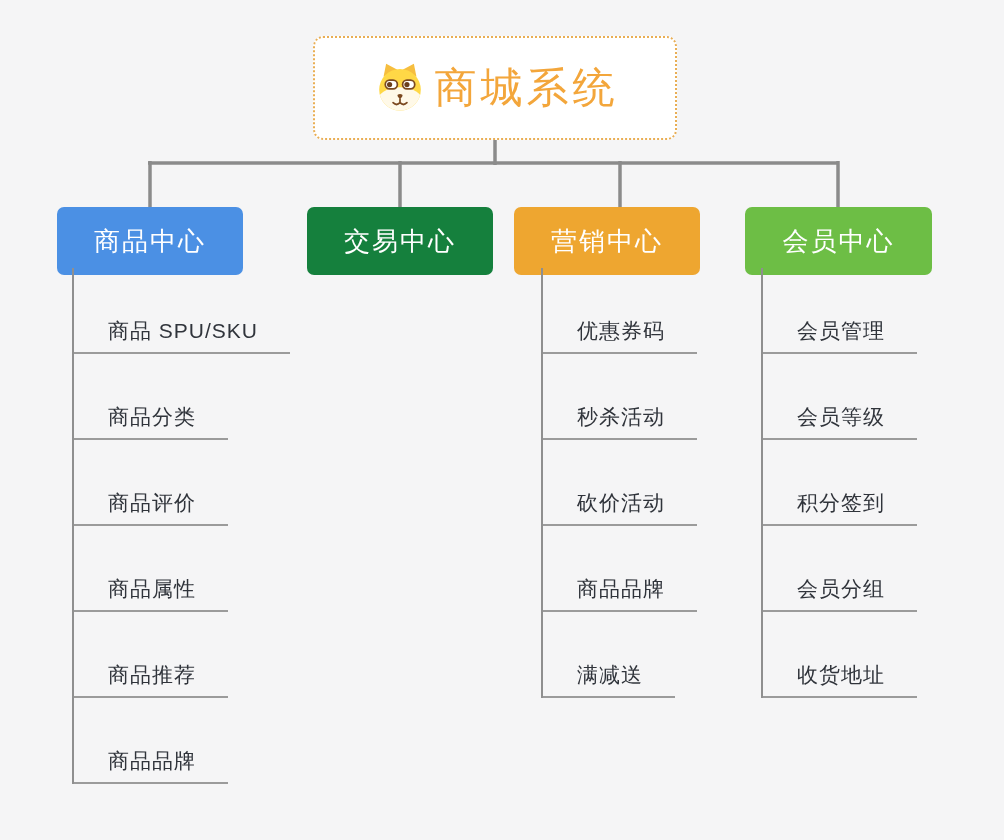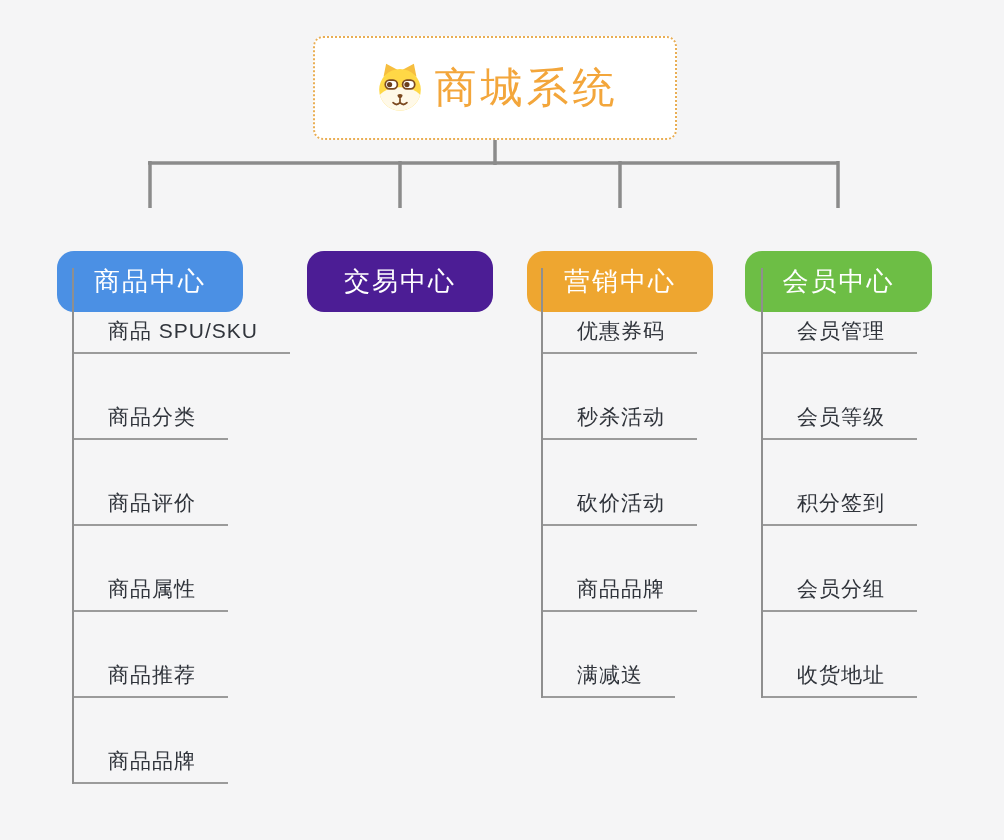--- a/index.html
+++ b/index.html
@@ -15,28 +15,28 @@
     position:absolute; left:313px; top:36px; width:364px; height:104px;
     box-sizing:border-box;
     background:#FFFFFF; border:2px dotted #E9AE54; border-radius:10px;
     display:flex; align-items:center; justify-content:center; gap:7px;
   }
   .root-label { font-size:42px; letter-spacing:4px; color:#F3A63B; white-space:nowrap; }
   .root-icon { width:56px; height:52px; flex:0 0 auto; }
 
   
   .branch {
-    position:absolute; top:207px; height:61px; width:186px;
-    box-sizing:border-box; border-radius:17px;
+    position:absolute; top:207px; height:68px; width:186px;
+    box-sizing:border-box; border-radius:7px;
     color:#FFFFFF; font-size:26px; letter-spacing:2px;
-    display:flex; align-items:center; justify-content:center; white-space:nowrap;margin-top:44px;
+    display:flex; align-items:center; justify-content:center; white-space:nowrap;
   }
   .b1 { left:57px; background:#4B90E4; }
   .b2 { left:307px; background:#E25C5C; }
-  .b3 { left:527px; background:#EEA630; }
+  .b3 { left:514px; background:#EEA630; }
   .b4 { left:745px; width:187px; background:#6DBE45; }
 
   
   .col {
     position:absolute; top:268px;
     border-left:2px solid #8F8F8F;
     display:flex; flex-direction:column; align-items:flex-start;
   }
   .c1 { left:72px; } .c2 { left:322px; } .c3 { left:541px; } .c4 { left:761px; }
   .leaf {
@@ -74,21 +74,21 @@
       <rect x="35" y="21" width="14" height="10" rx="5" fill="#FFFFFF" stroke="#7C4A21" stroke-width="2"></rect>
       <circle cx="20" cy="26" r="3" fill="#6B3F1D"></circle>
       <circle cx="40" cy="26" r="3" fill="#6B3F1D"></circle>
       <path d="M29 38 Q32 36 35 38 Q35 41.5 32 42.5 Q29 41.5 29 38 Z" fill="#7C4A21"></path>
       <path d="M32 42.5 L32 47 M24 47 Q28 51 32 47 Q36 51 40 47" stroke="#7C4A21" stroke-width="2" fill="none" stroke-linecap="round"></path>
     </svg>
     <span class="root-label">商城系统</span>
   </div>
 
   <div class="branch b1" style="background: rgb(75, 144, 228);">商品中心</div>
-  <div class="branch b2" style="background: #4c1d95;">交易中心</div>
+  <div class="branch b2" style="background: #15803d;">交易中心</div>
   <div class="branch b3" style="background: rgb(238, 166, 48);">营销中心</div>
   <div class="branch b4" style="background: rgb(109, 190, 69);">会员中心</div>
 
   <div class="col c1">
     <div class="leaf">商品 SPU/SKU</div>
     <div class="leaf">商品分类</div>
     <div class="leaf">商品评价</div>
     <div class="leaf">商品属性</div>
     <div class="leaf">商品推荐</div>
     <div class="leaf">商品品牌</div>

